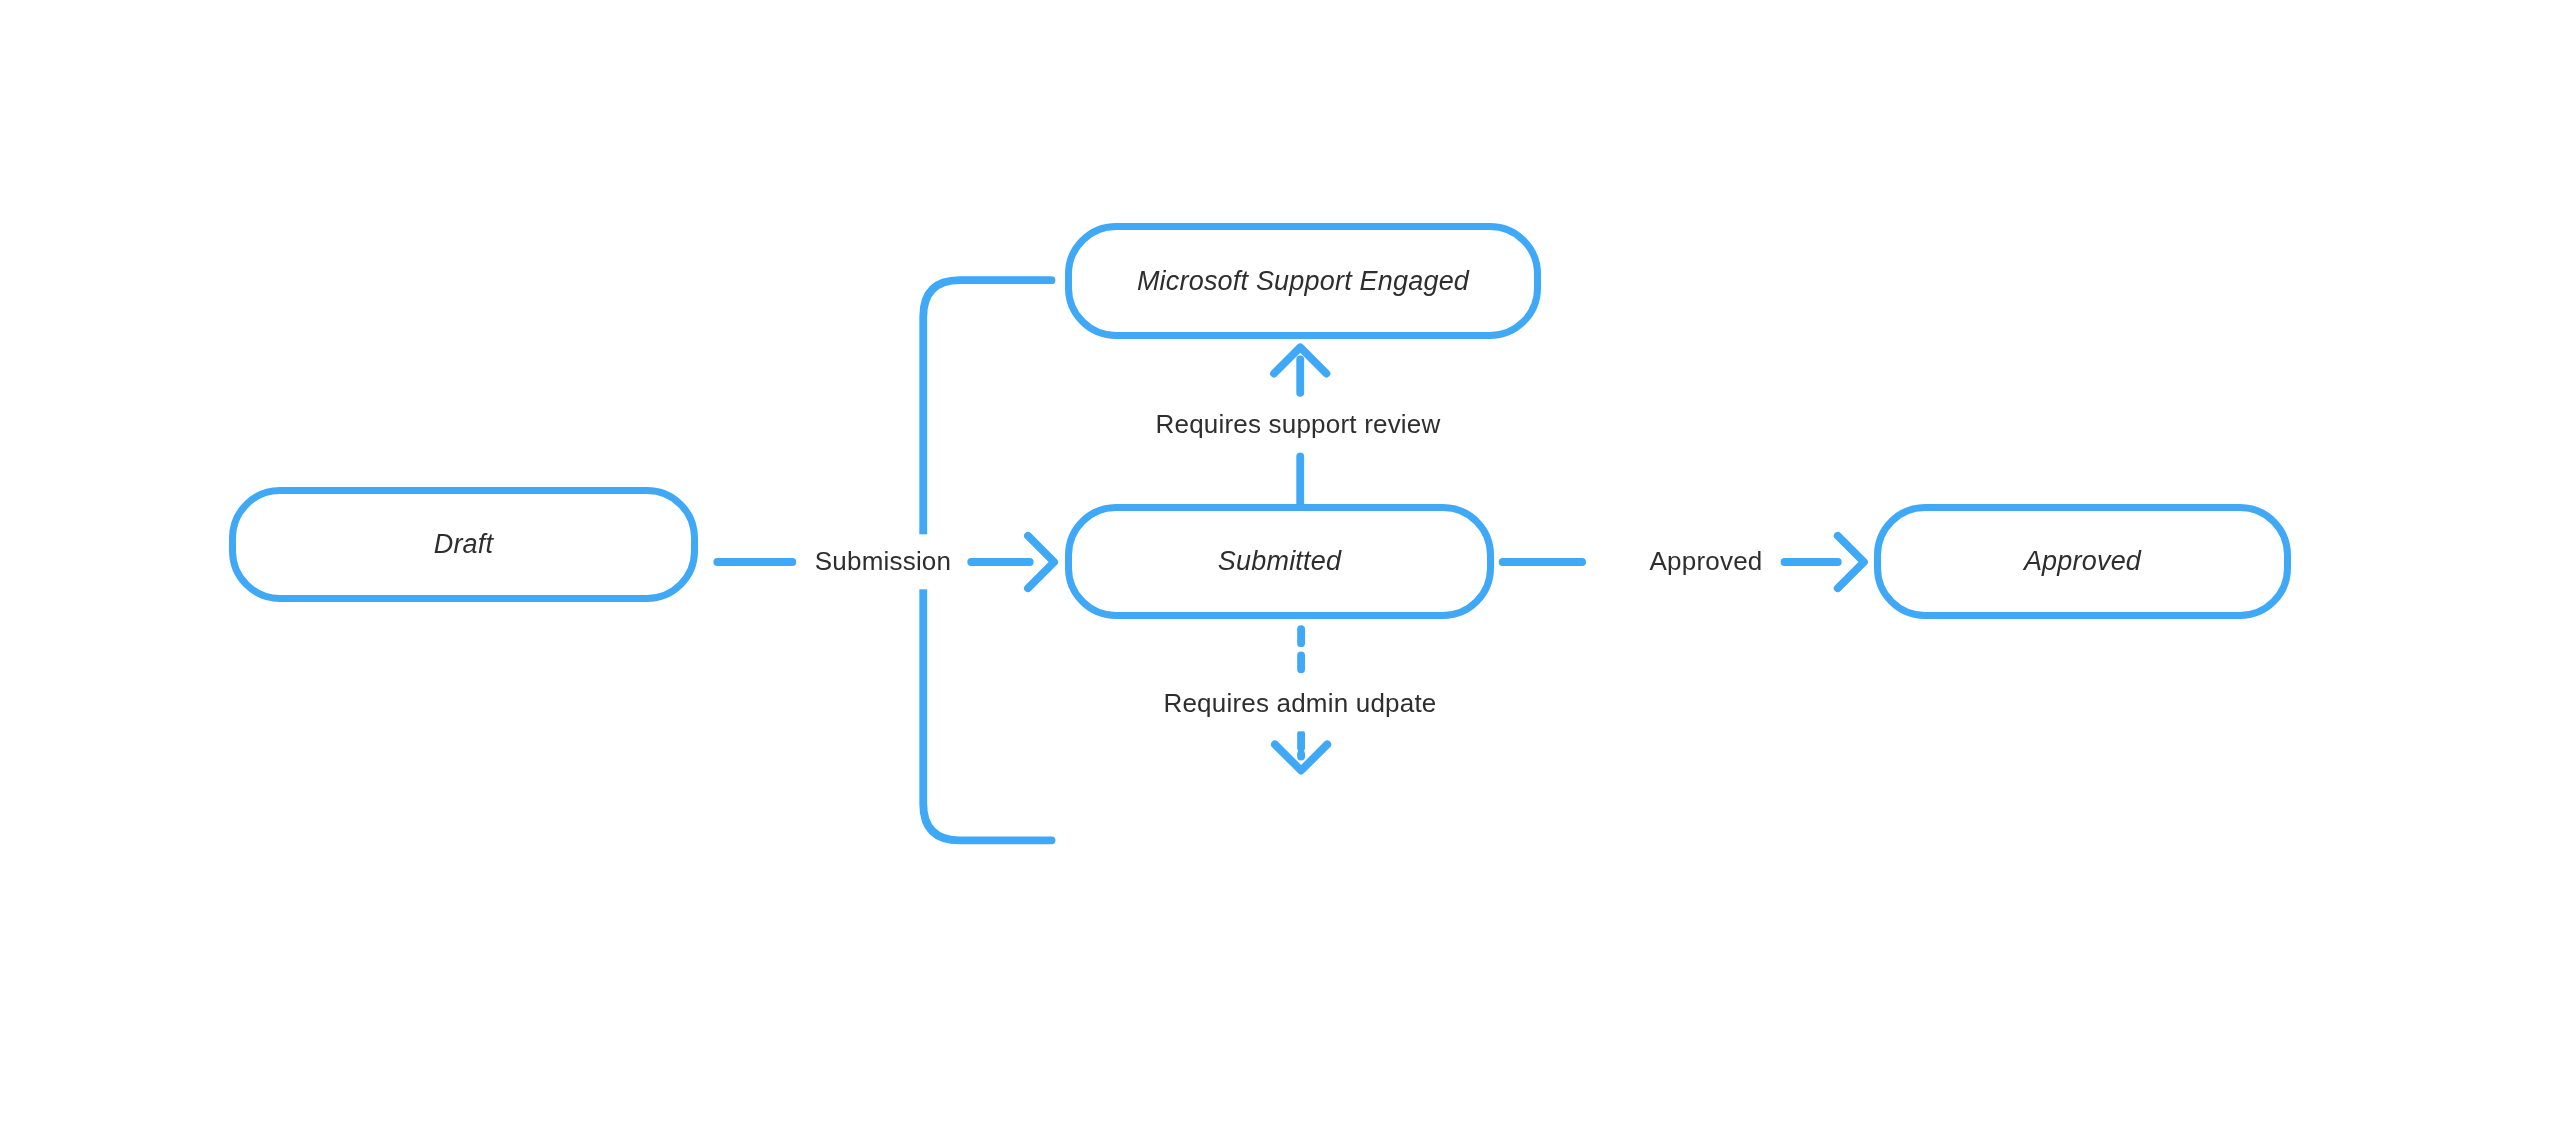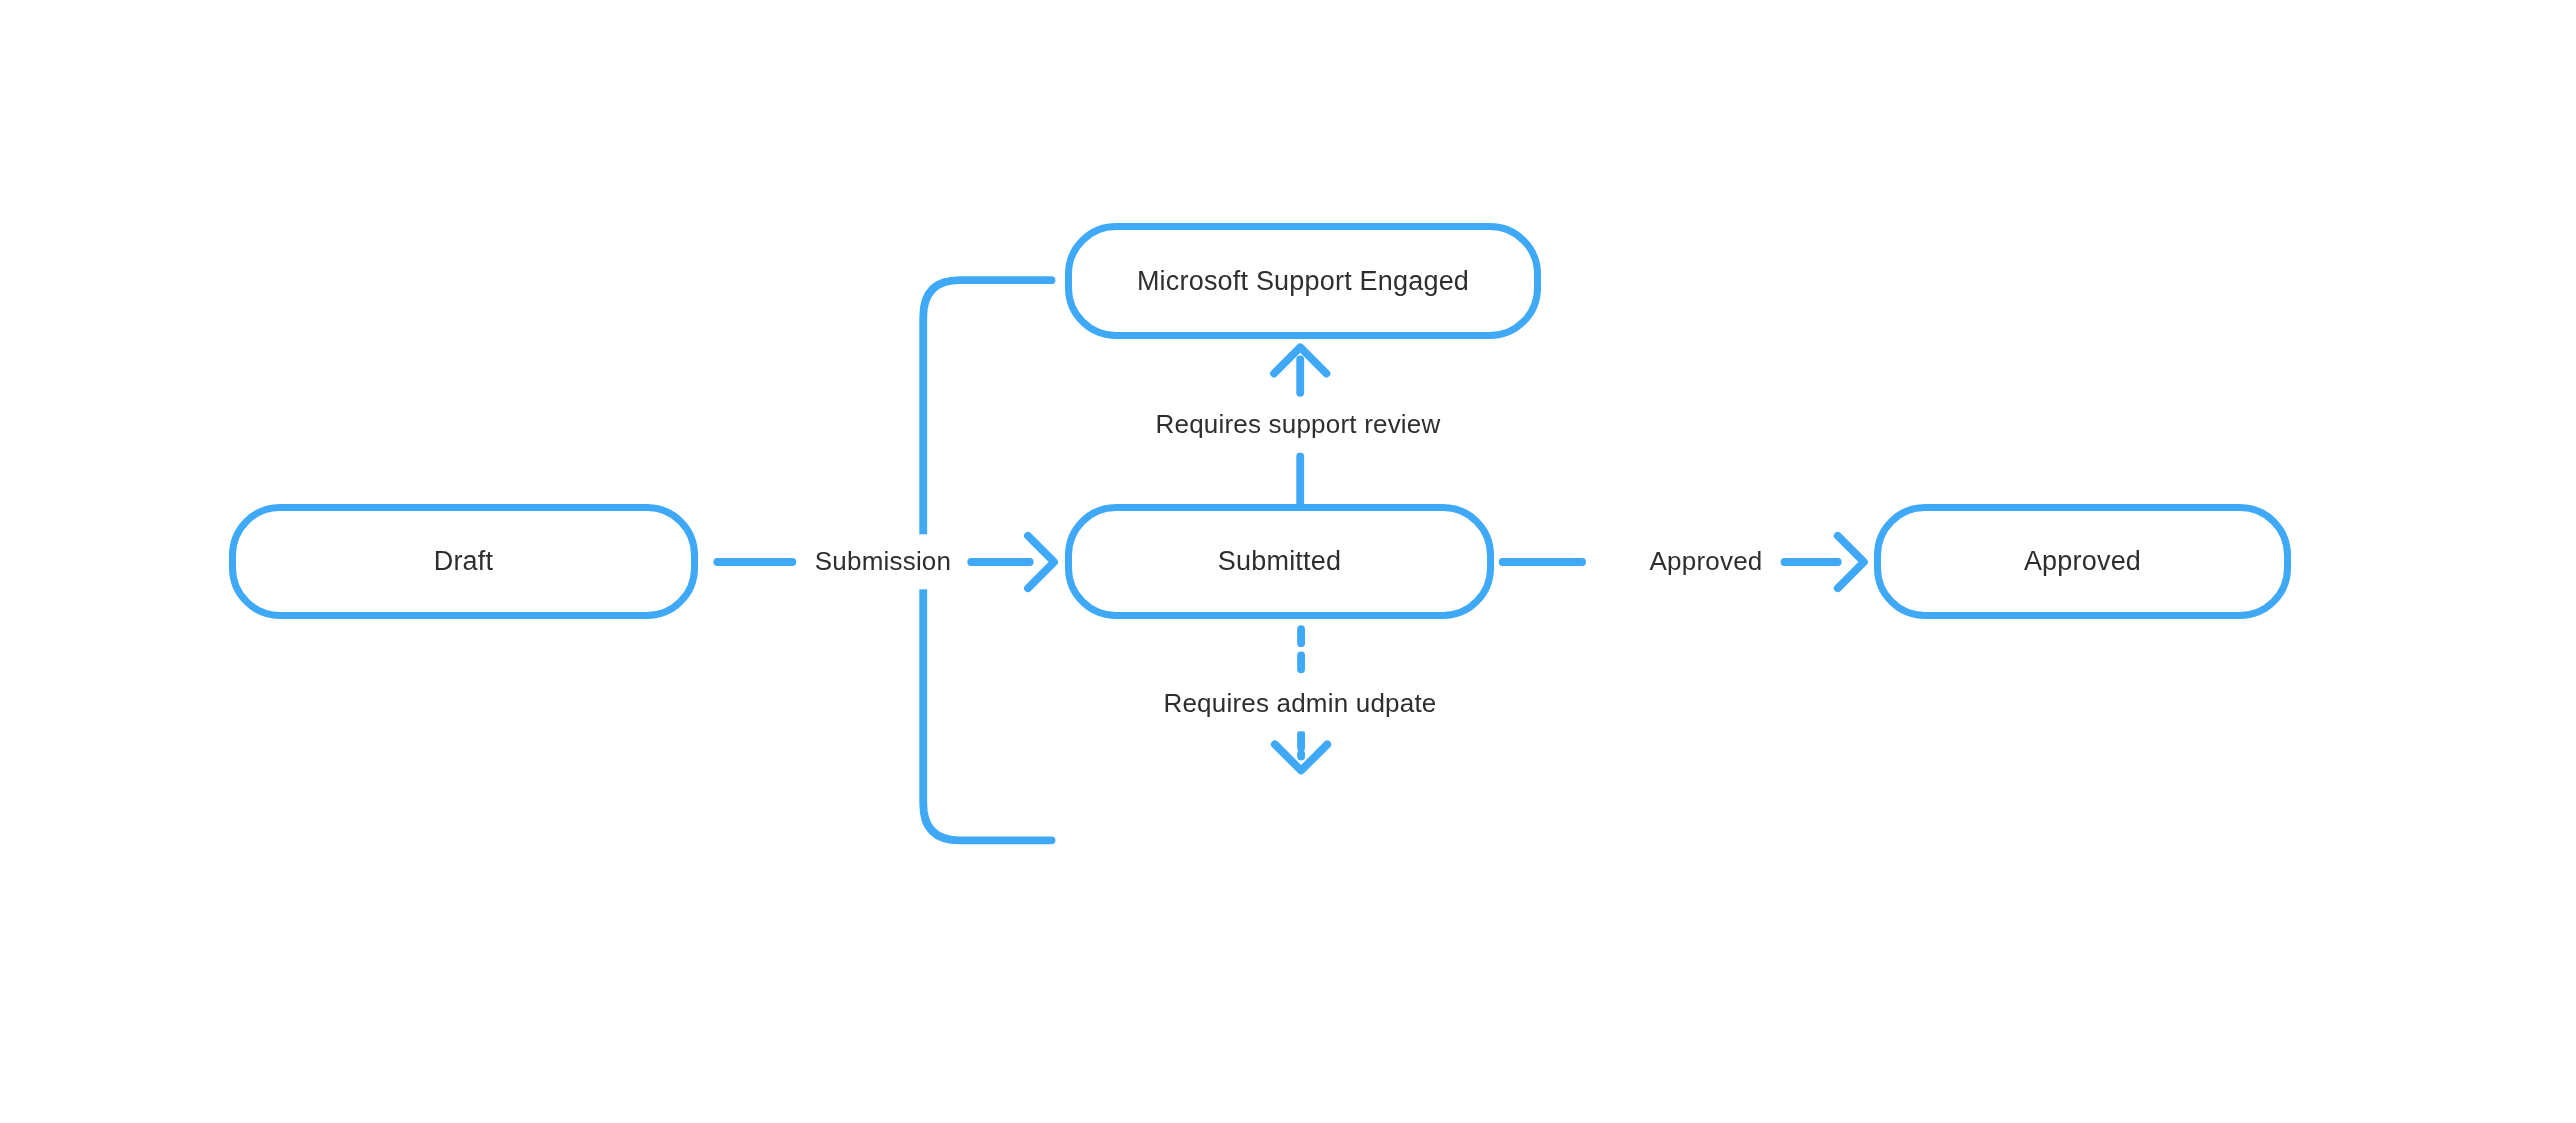--- a/index.html
+++ b/index.html
@@ -35,22 +35,23 @@
     position:absolute;
     display:flex;
     align-items:center;
     justify-content:center;
     background:#fff;
     border:7.9px solid var(--accent);
     border-radius:51px;
     color:var(--text);
     font-size:27px;
     letter-spacing:0.2px;
+    font-style:italic;
   }
-  .node-draft     {left:229px;  top:504px; width:469px; height:115px;}
+  .node-draft     {left:229px;  top:487px; width:469px; height:115px;}
   .node-submitted {left:1065px; top:504px; width:429px; height:115px;}
   .node-approved  {left:1874px; top:504px; width:417px; height:115px;}
   .node-ms        {left:1065px; top:223px; width:476px; height:116px;}
   .node-pending   {left:1065px; top:784px; width:476px; height:113px;}
   .edge-label{
     position:absolute;
     transform:translate(-50%,-50%);
     background:var(--bg);
     color:var(--text);
     font-size:26px;

